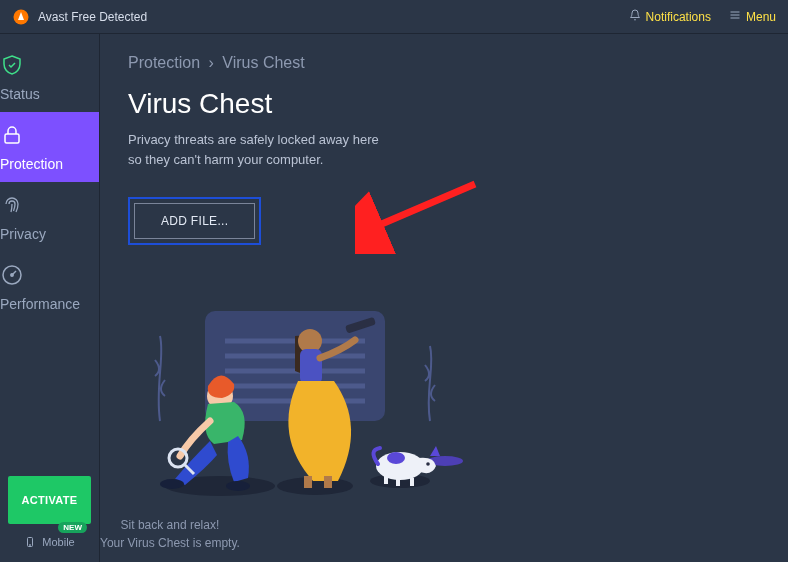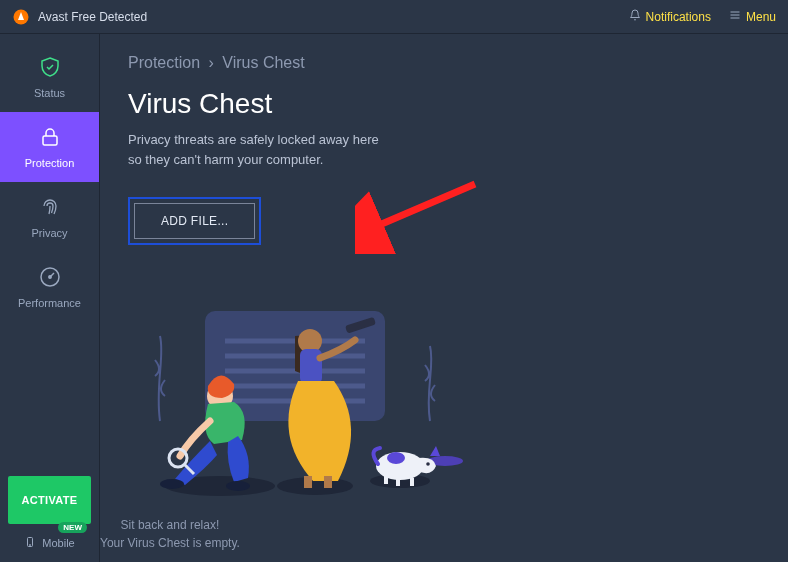--- a/index.html
+++ b/index.html
@@ -29,43 +29,43 @@
   .main { display: flex; height: 528px; }
   .sidebar {
     width: 100px;
     background: #2b3647;
     border-right: 1px solid #1e2633;
     display: flex; flex-direction: column;
     padding-top: 8px;
   }
   .nav-item {
     height: 70px;
-    display: flex; flex-direction: column; align-items: center; justify-content: center;
+    display: flex; flex-direction: column; align-items: flex-start; justify-content: center;
     gap: 6px; cursor: pointer; color: #9aa8bf;
-    font-size: 11px;
+    font-size: 14px;
   }
   .nav-item.active {
     background: #7d50ff;
     color: #ffffff;
   }
   .sidebar .pusher { flex: 1; }
   .activate-btn {
     margin: 6px 8px;
     background: #1ec866;
     color: #fff;
     text-align: center;
     font-size: 11px;
     font-weight: 700;
     padding: 18px 0;
     border-radius: 2px;
     cursor: pointer;
     letter-spacing: .3px;
   }
   .mobile-row {
-    display: flex; align-items: center; justify-content: center;
+    display: flex; align-items: flex-start; justify-content: center;
     gap: 6px; font-size: 11px; color: #9aa8bf;
     padding: 6px 0 12px;
     position: relative;
   }
   .new-badge {
     position: absolute;
     top: -8px;
     right: 12px;
     background: #17a35c; color: #fff; font-size: 8px; font-weight: 700;
     padding: 1px 5px; border-radius: 7px;

